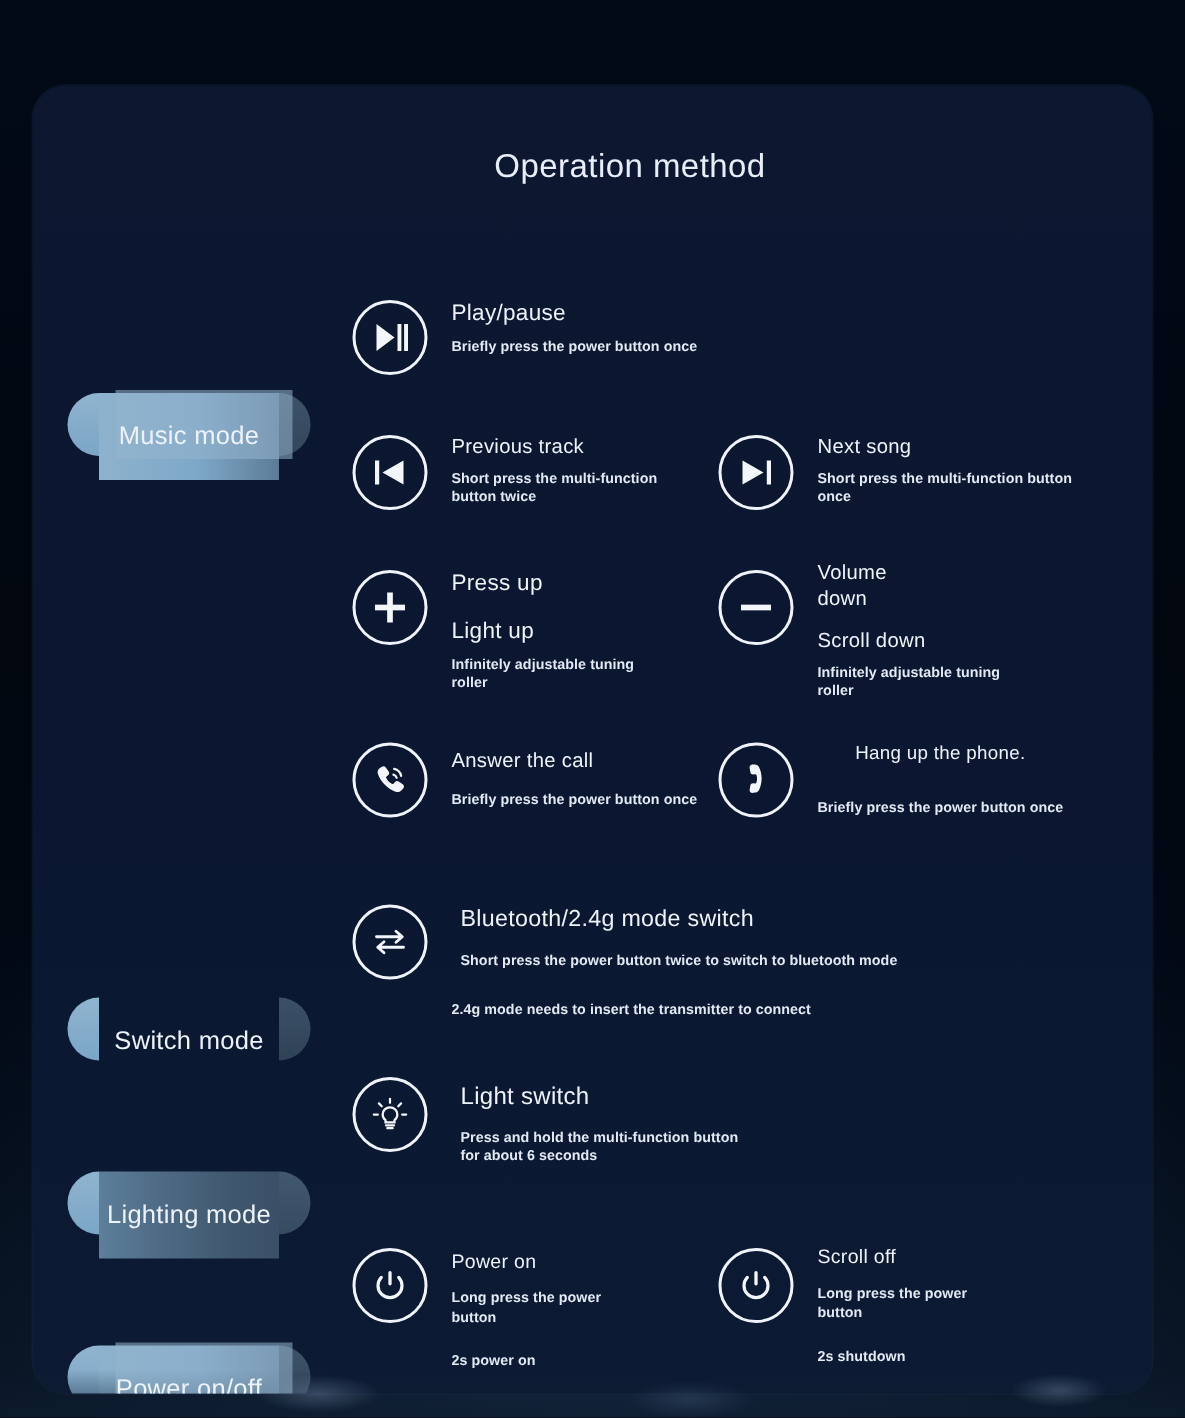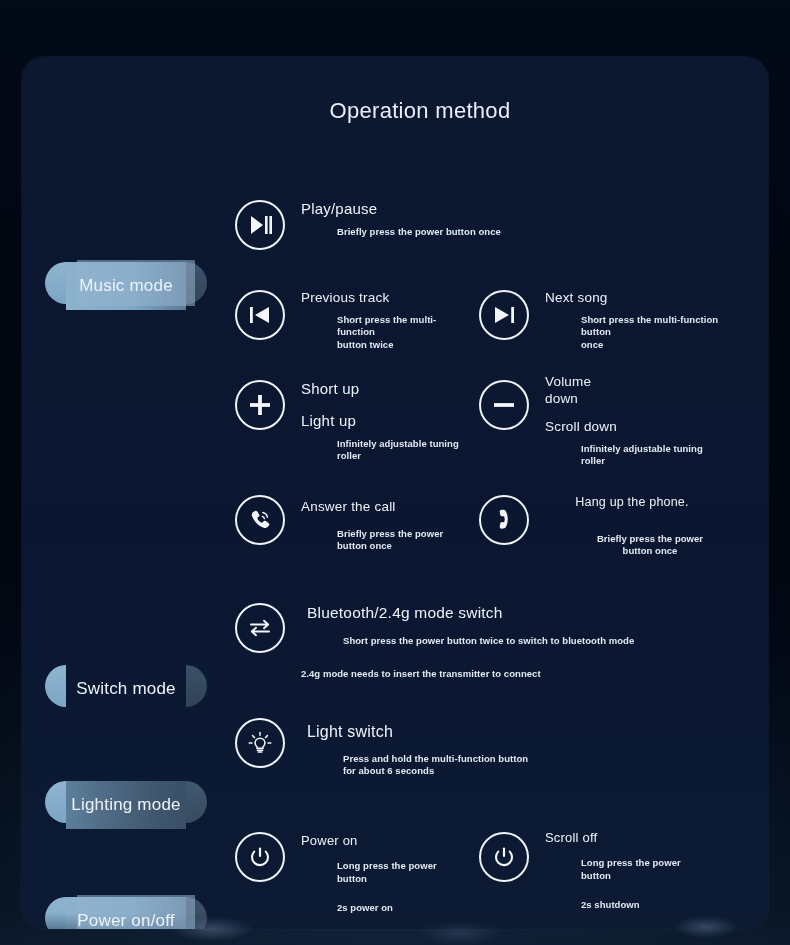--- a/index.html
+++ b/index.html
@@ -54,21 +54,21 @@
     font-size: 22px;
     letter-spacing: 0.3px;
     color: #e8eef7;
     padding-left: 50px;
   }
 
   
   .pill {
     position: absolute;
     width: 162px;
-    height: 48px;
+    height: 58px;
     border-radius: 21px;
   }
   .pill .cap-l, .pill .cap-r {
     position: absolute;
     top: 0;
     width: 21px;
     height: 42px;
   }
   .pill .cap-l {
     left: 0;
@@ -157,21 +157,20 @@
     white-space: nowrap;
   }
   .t-main.sm { font-size: 13.5px; }
   .t-sub {
     color: #e3eaf4;
     font-size: 9.5px;
     line-height: 1.3;
     letter-spacing: 0.05px;
     margin-top: 7px;
     font-weight: 700;
-    margin-left: 36px;
   }
   .t-gap { margin-top: 11px; }
 </style>
 </head>
 <body>
 
 <div id="page">
 
   <div id="card">
 
@@ -251,21 +250,21 @@
     </div>
 
     <div class="item" style="left:213px; top:323px; width:230px;">
       <div class="circ">
         <svg width="26" height="26" viewBox="0 0 26 26">
           <rect x="11.1" y="3" width="3.8" height="20" fill="#f3f6fb"></rect>
           <rect x="3" y="11.1" width="20" height="3.8" fill="#f3f6fb"></rect>
         </svg>
       </div>
       <div class="txt">
-        <div class="t-main">Short up</div>
+        <div class="t-main">Press up</div>
         <div class="t-main t-gap" style="margin-top:13px;">Light up</div>
         <div class="t-sub">Infinitely adjustable tuning</div>
         <div class="t-sub" style="margin-top:0">roller</div>
       </div>
     </div>
 
     <div class="item" style="left:457px; top:323px; width:240px;">
       <div class="circ">
         <svg width="26" height="26" viewBox="0 0 26 26">
           <rect x="3" y="11.1" width="20" height="3.8" fill="#f3f6fb"></rect>

